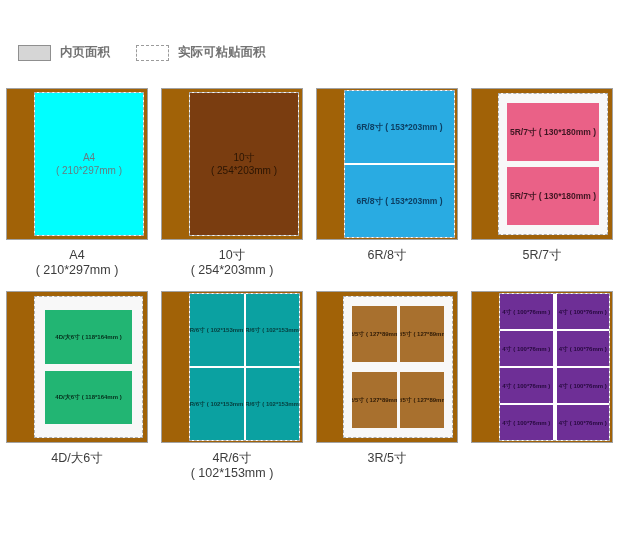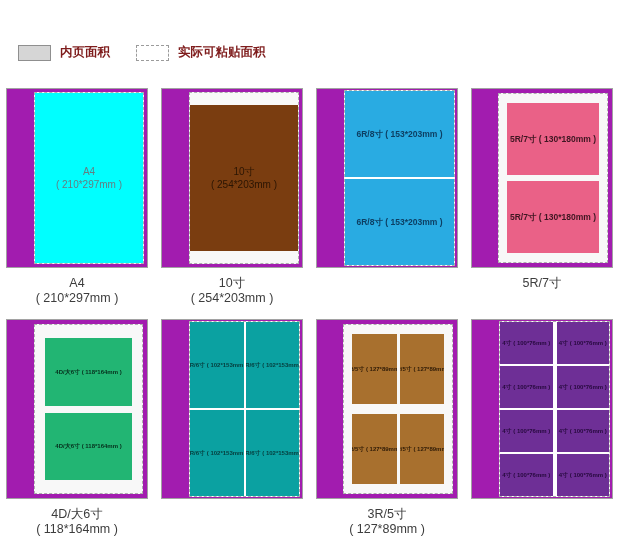--- a/index.html
+++ b/index.html
@@ -4,29 +4,29 @@
 <style>
   * { margin:0; padding:0; box-sizing:border-box; }
   html,body { width:620px; height:552px; background:#ffffff;
     font-family:"Liberation Sans","DejaVu Sans",sans-serif; position:relative; overflow:hidden; }
 
   
   .legend { position:absolute; top:44px; left:18px; display:flex; align-items:center; }
   .swatch { width:33px; height:16px; flex:0 0 auto; }
   .swatch.solid  { background:#d6d6d6; border:1px solid #8f8f8f; }
   .swatch.dashed { background:#ffffff; border:1px dashed #9b9b9b; }
-  .legend-label { font-size:12.5px; font-weight:bold; color:#7f1d1d; margin-left:9px; white-space:nowrap; }
+  .legend-label { font-size:12.5px; font-weight:bold; color:#737373; margin-left:9px; white-space:nowrap; }
   .legend-gap { width:26px; flex:0 0 auto; }
 
   
   .board { position:absolute; top:88px; left:6px;
     display:grid; grid-template-columns:repeat(4,142px); column-gap:13px; row-gap:13px; }
   .panel { width:142px; display:flex; flex-direction:column; }
 
-  .page { position:relative; height:180px; background:#a21caf; border:1px solid #a2a2a2; }
+  .page { position:relative; height:152px; background:#a16207; border:1px solid #a2a2a2; }
   .paste { position:absolute; border:1px dashed #aeaeae; background:#f8f8f8; display:flex; }
 
   .photo { display:flex; flex-direction:column; align-items:center; justify-content:center;
            text-align:center; overflow:hidden; }
   .plab { display:block; white-space:nowrap; }
   .lab-lg   { font-size:10px; line-height:13px; }
   .lab-md   { font-size:8.5px; font-weight:bold; line-height:11px; }
   .lab-xs   { font-size:6px;  font-weight:bold; line-height:8px; }
 
   .caption { margin-top:7px; text-align:center; color:#3d3d3d; }
@@ -107,20 +107,21 @@
       <div class="paste">
         <div class="photo" style="background-color: rgb(41, 171, 226); color: rgb(13, 63, 99);">
           <span class="plab lab-md">6R/8寸 ( 153*203mm )</span>
         </div>
         <div class="photo" style="background-color: rgb(41, 171, 226); color: rgb(13, 63, 99);">
           <span class="plab lab-md">6R/8寸 ( 153*203mm )</span>
         </div>
       </div>
     </div>
     <div class="caption">
+      <div class="c1">6R/8寸</div>
     </div>
   </div>
 
   <div class="panel p4">
     <div class="page">
       <div class="paste">
         <div class="photo" style="background-color: rgb(234, 97, 135); color: rgb(63, 22, 34);">
           <span class="plab lab-md">5R/7寸 ( 130*180mm )</span>
         </div>
         <div class="photo" style="background-color: rgb(234, 97, 135); color: rgb(63, 22, 34);">
@@ -139,41 +140,44 @@
         <div class="photo" style="background-color: rgb(34, 181, 115); color: rgb(6, 46, 28);">
           <span class="plab lab-xs">4D/大6寸 ( 118*164mm )</span>
         </div>
         <div class="photo" style="background-color: rgb(34, 181, 115); color: rgb(6, 46, 28);">
           <span class="plab lab-xs">4D/大6寸 ( 118*164mm )</span>
         </div>
       </div>
     </div>
     <div class="caption">
       <div class="c1">4D/大6寸</div>
-      <div class="c2">( 118*164mm )</div>
     </div>
   </div>
 
   <div class="panel p6">
     <div class="page">
       <div class="paste">
         <div class="photo" style="background-color: rgb(11, 161, 161); color: rgb(6, 60, 60);">
           <span class="plab lab-xs">4R/6寸 ( 102*153mm )</span>
         </div>
         <div class="photo" style="background-color: rgb(11, 161, 161); color: rgb(6, 60, 60);">
           <span class="plab lab-xs">4R/6寸 ( 102*153mm )</span>
         </div>
         <div class="photo" style="background-color: rgb(11, 161, 161); color: rgb(6, 60, 60);">
           <span class="plab lab-xs">4R/6寸 ( 102*153mm )</span>
         </div>
         <div class="photo" style="background-color: rgb(11, 161, 161); color: rgb(6, 60, 60);">
           <span class="plab lab-xs">4R/6寸 ( 102*153mm )</span>
         </div>
       </div>
     </div>
+    <div class="caption">
+      <div class="c1">4R/6寸</div>
+      <div class="c2">( 102*153mm )</div>
+    </div>
   </div>
 
   <div class="panel p7">
     <div class="page">
       <div class="paste">
         <div class="photo" style="background-color: rgb(168, 112, 46); color: rgb(46, 26, 6);">
           <span class="plab lab-xs">3R/5寸 ( 127*89mm )</span>
         </div>
         <div class="photo" style="background-color: rgb(168, 112, 46); color: rgb(46, 26, 6);">
           <span class="plab lab-xs">3R/5寸 ( 127*89mm )</span>
@@ -181,21 +185,20 @@
         <div class="photo" style="background-color: rgb(168, 112, 46); color: rgb(46, 26, 6);">
           <span class="plab lab-xs">3R/5寸 ( 127*89mm )</span>
         </div>
         <div class="photo" style="background-color: rgb(168, 112, 46); color: rgb(46, 26, 6);">
           <span class="plab lab-xs">3R/5寸 ( 127*89mm )</span>
         </div>
       </div>
     </div>
     <div class="caption">
       <div class="c1">3R/5寸</div>
-      <div class="c2">( 127*89mm )</div>
     </div>
   </div>
 
   <div class="panel p8">
     <div class="page">
       <div class="paste">
         <div class="photo" style="background-color: rgb(110, 47, 150); color: rgb(38, 9, 61);">
           <span class="plab lab-xs">4寸 ( 100*76mm )</span>
         </div>
         <div class="photo" style="background-color: rgb(110, 47, 150); color: rgb(38, 9, 61);">

